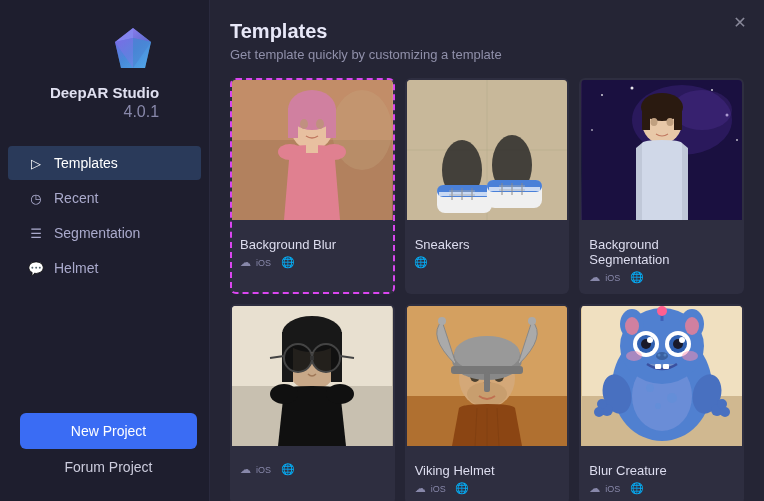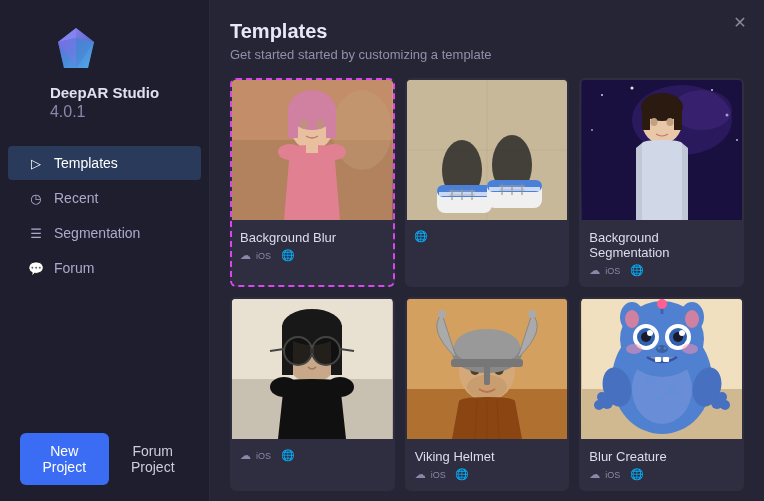--- a/index.html
+++ b/index.html
@@ -20,21 +20,21 @@
       display: flex;
       flex-direction: column;
       align-items: center;
       padding: 24px 0 16px 0;
       border-right: 1px solid #2a2a3e;
     }
 
     .logo-container {
       display: flex;
       flex-direction: column;
-      align-items: flex-start;
+      align-items: flex-end;
       margin-bottom: 24px;
     }
 
     .logo-icon {
       width: 52px;
       height: 52px;
       margin-bottom: 8px;
     }
 
     .app-title {
@@ -78,20 +78,21 @@
     .nav-icon {
       font-size: 13px;
       width: 16px;
       text-align: center;
     }
 
     .sidebar-buttons {
       width: 100%;
       padding: 0 16px;
       display: flex;
+      flex-direction: column;
       margin-top: 24px;
       margin-left: 8px;
     }
 
     .btn-new-project {
       background: #3a6cf4;
       color: #ffffff;
       border: none;
       border-radius: 6px;
       padding: 10px;
@@ -179,21 +180,21 @@
     .template-thumb-bg {
       width: 100%;
       height: 140px;
       display: flex;
       align-items: center;
       justify-content: center;
       overflow: hidden;
     }
 
     .template-info {
-      padding: 10px 8px 8px 8px;
+      padding: 17px 8px 8px 8px;
     }
 
     .template-name {
       color: #ddddef;
       font-size: 13px;
       font-weight: 500;
       margin-bottom: 4px;
     }
 
     .template-platforms {
@@ -265,36 +266,36 @@
     <li class="nav-item">
       <span class="nav-icon">◷</span>
       <span>Recent</span>
     </li>
     <li class="nav-item">
       <span class="nav-icon">☰</span>
       <span>Segmentation</span>
     </li>
     <li class="nav-item">
       <span class="nav-icon">💬</span>
-      <span>Forum</span>
+      <span>Helmet</span>
     </li>
   </ul>
 
   <div class="sidebar-buttons">
     <button class="btn-new-project">New Project</button>
     <button class="btn-open-project">Forum Project</button>
   </div>
 </aside>
 
 <main class="main-content">
   <button class="close-button">✕</button>
 
   <div class="page-header">
     <h1 class="page-title">Templates</h1>
-    <p class="page-subtitle">Get started started by customizing a template</p>
+    <p class="page-subtitle">Get template quickly by customizing a template</p>
   </div>
 
   <div class="template-grid">
 
     <div class="template-card selected">
       <div class="template-thumb-bg thumb-blur">
         <svg viewBox="0 0 160 140" width="160" height="140" xmlns="http://www.w3.org/2000/svg">
 
           <rect width="160" height="140" fill="#c4906a"></rect>
           <rect width="160" height="140" fill="#b8806055" opacity="0.5"></rect>
@@ -357,20 +358,21 @@
           <rect x="80" y="100" width="55" height="12" rx="6" fill="#4a80d8"></rect>
           <rect x="82" y="107" width="51" height="4" fill="#ffffff" opacity="0.7"></rect>
           <line x1="95" y1="103" x2="95" y2="115" stroke="#888" stroke-width="1"></line>
           <line x1="105" y1="103" x2="105" y2="115" stroke="#888" stroke-width="1"></line>
           <line x1="115" y1="103" x2="115" y2="115" stroke="#888" stroke-width="1"></line>
           <line x1="92" y1="106" x2="118" y2="106" stroke="#aaa" stroke-width="0.8"></line>
           <line x1="92" y1="110" x2="118" y2="110" stroke="#aaa" stroke-width="0.8"></line>
         </svg>
       </div>
       <div class="template-info">
+        <div class="template-name">Sneakers</div>
         <div class="template-platforms">
           <span class="platform-icon">🌐</span>
         </div>
       </div>
     </div>
 
     <div class="template-card">
       <div class="template-thumb-bg thumb-segmentation">
         <svg viewBox="0 0 160 140" width="160" height="140" xmlns="http://www.w3.org/2000/svg">
 

